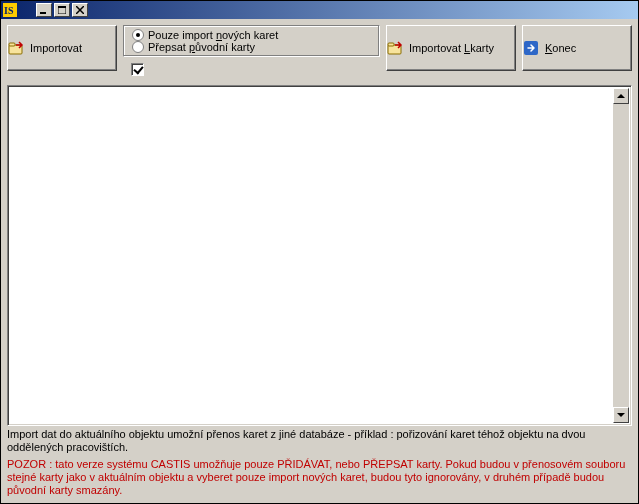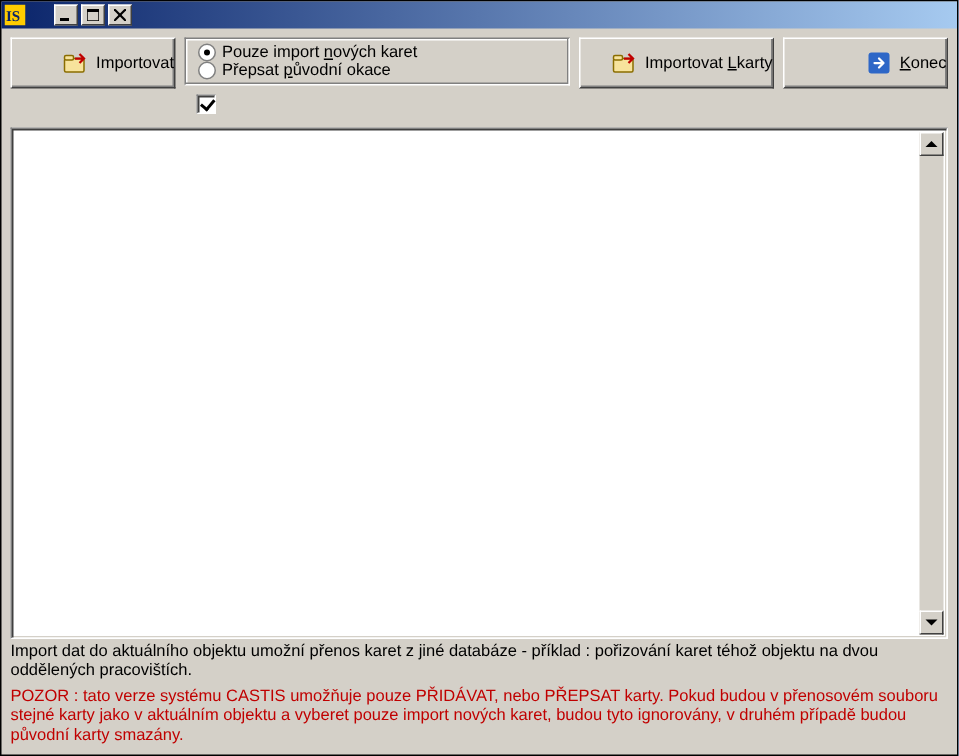--- a/index.html
+++ b/index.html
@@ -71,33 +71,32 @@
     display: flex;
     flex-direction: column;
   }
   
   .toolbar-row {
     display: flex;
     gap: 6px;
   }
   .big-btn {
     width: 110px;
-    height: 34px;
+    height: 46px;
     background: #d4d0c8;
     border: 1px solid #fff;
     border-right-color: #404040;
     border-bottom-color: #404040;
     box-shadow: inset -1px -1px 0 #808080, inset 1px 1px 0 #d4d0c8;
     box-sizing: border-box;
     display: flex;
     align-items: center;
-    justify-content: flex-end;
+    justify-content: flex-start;
     gap: 6px;
     cursor: default;
-    padding-left: 32px;
   }
   .big-btn .icn {
     width: 16px;
     height: 16px;
     flex: 0 0 16px;
   }
   .big-btn span.lbl {
     white-space: nowrap;
     font-size: 11px;
   }
@@ -292,21 +291,21 @@
       </div>
 
       <div class="mid-col">
         <div class="groupbox">
           <label class="radio-row">
             <span class="radio-mark checked" id="radio1"></span>
             <span><span>Pouze import </span><span class="u">n</span><span>ových karet</span></span>
           </label>
           <label class="radio-row">
             <span class="radio-mark" id="radio2"></span>
-            <span><span>Přepsat </span><span class="u">p</span><span>ůvodní okace</span></span>
+            <span><span>Přepsat </span><span class="u">p</span><span>ůvodní karty</span></span>
           </label>
         </div>
         <label class="check-row">
           <span class="check-mark checked" id="chk1"></span>
         </label>
       </div>
 
       <div class="big-btn" style="width:130px">
         <span class="icn">
           <svg width="16" height="16" viewBox="0 0 16 16">

